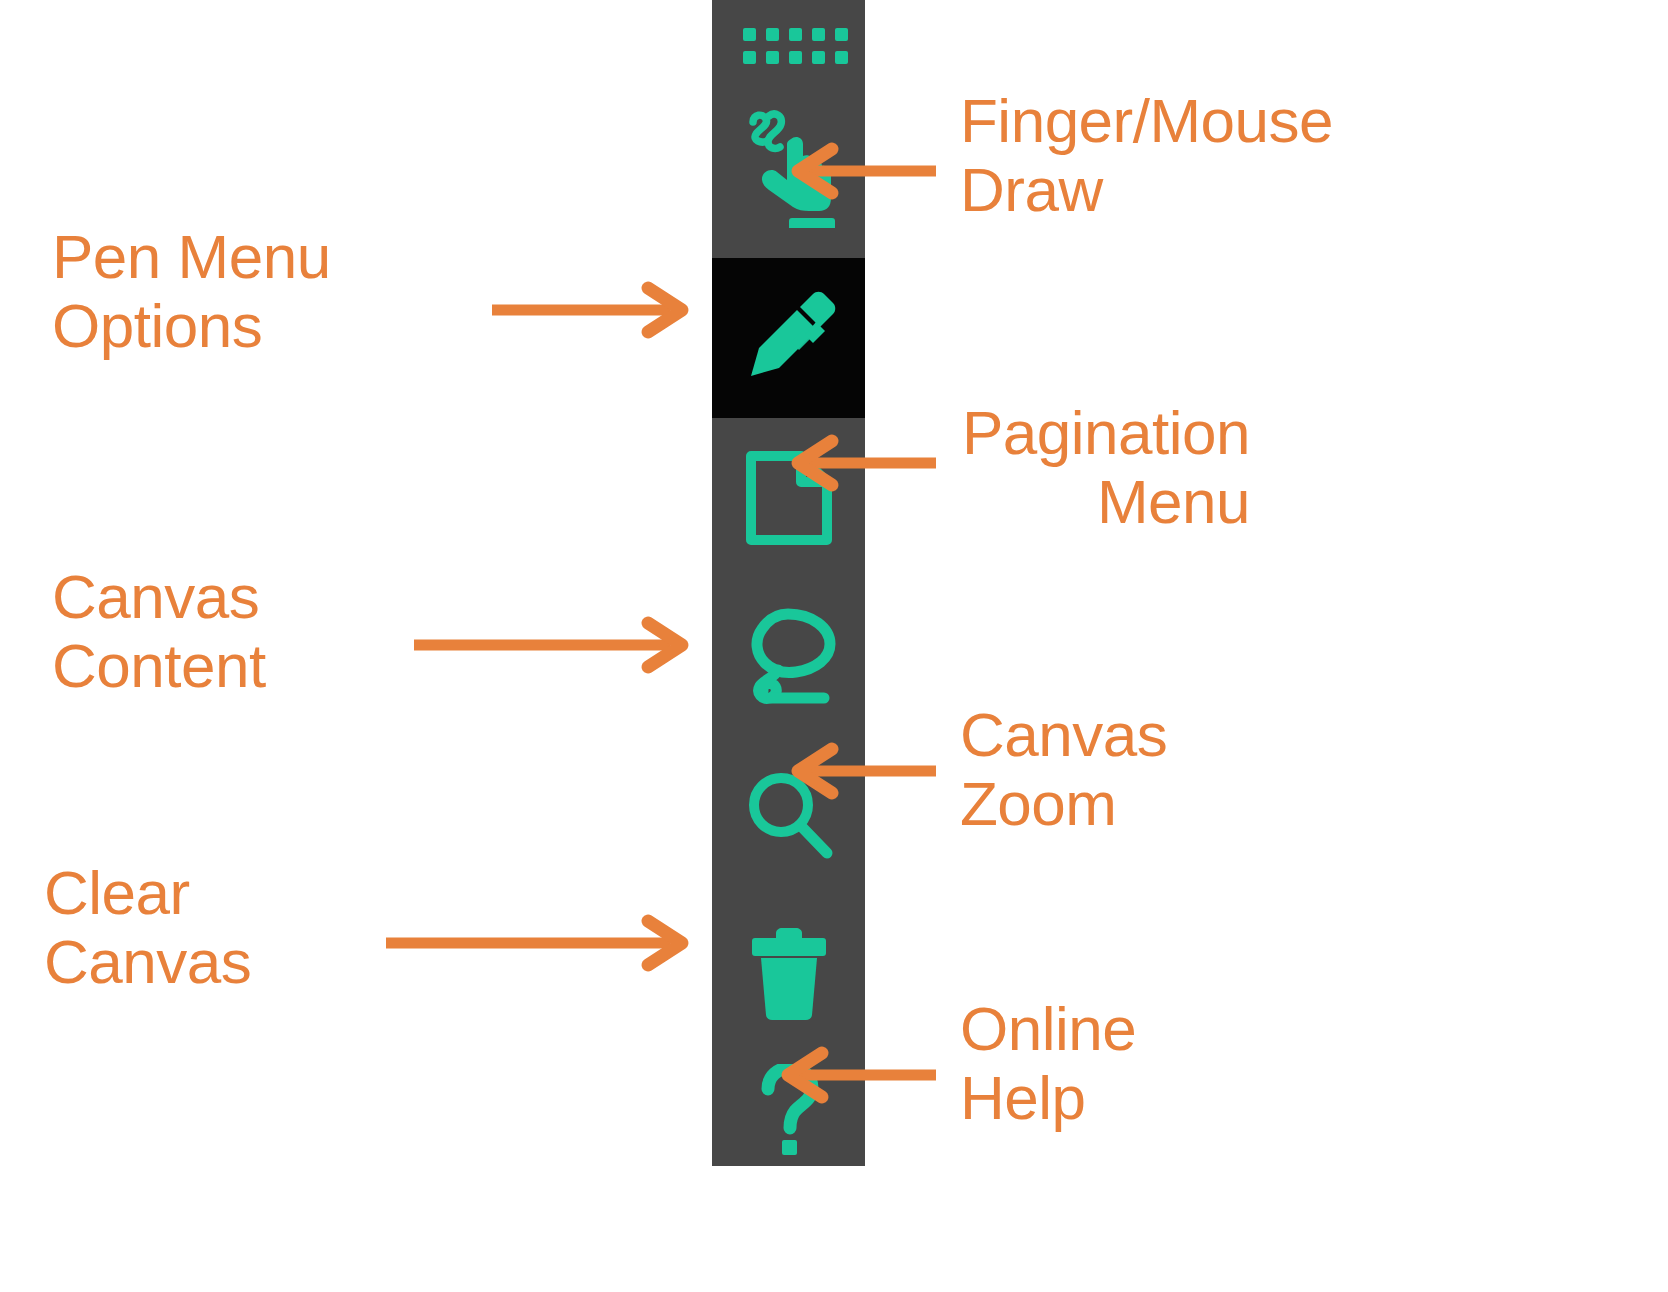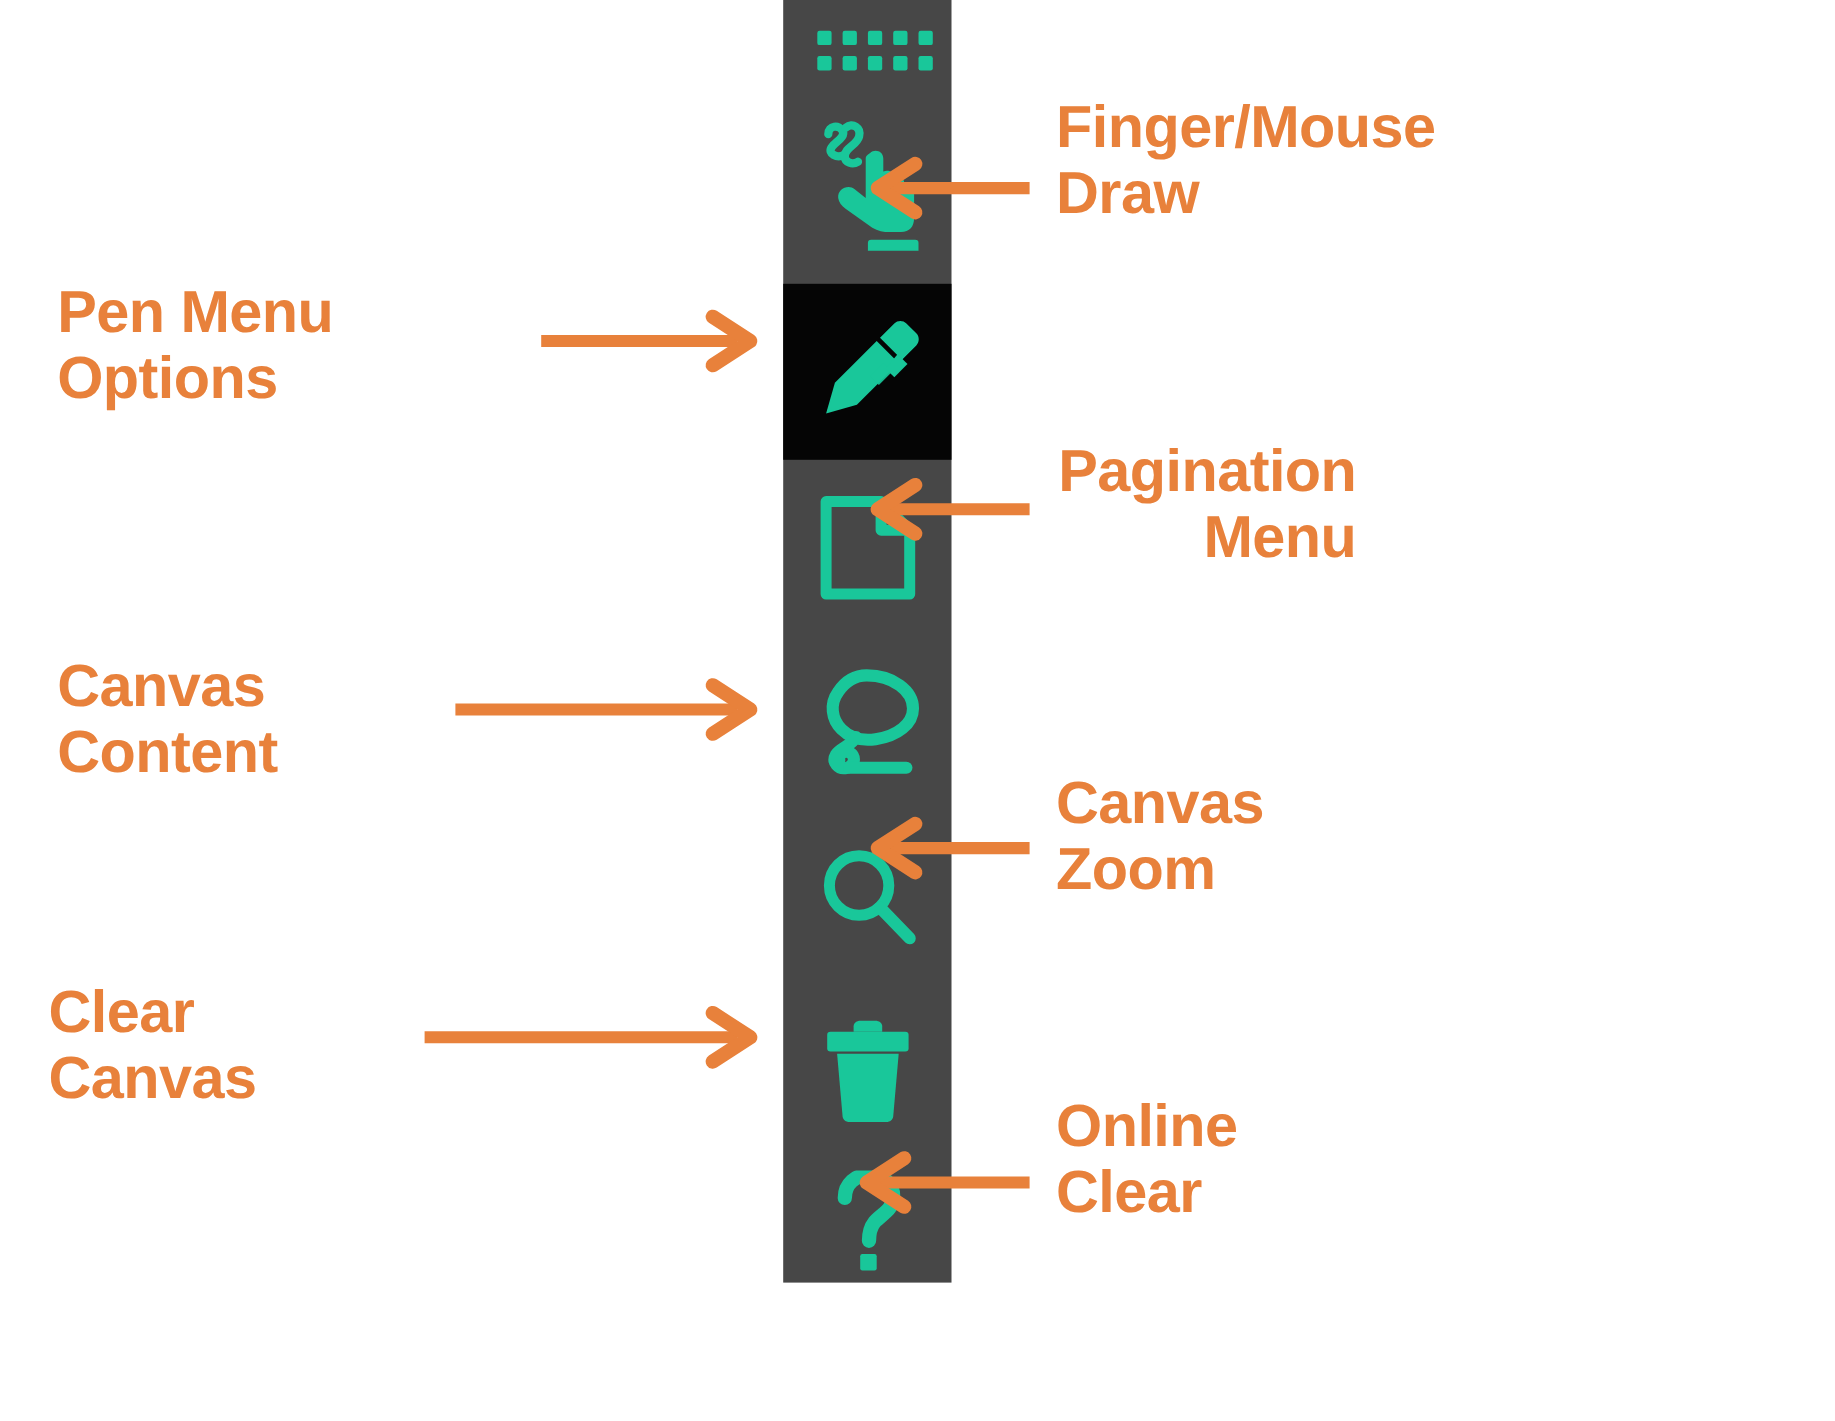--- a/index.html
+++ b/index.html
@@ -67,29 +67,29 @@
     height: 13px;
     background: #19C79A;
     border-radius: 2px;
   }
 
   
   .label {
     position: absolute;
     color: #E8813B;
     font-family: "Liberation Sans", sans-serif;
-    font-weight: bold;
-    font-size: 54px;
+    font-weight: normal;
+    font-size: 62px;
     line-height: 1.12;
     letter-spacing: -0.5px;
     white-space: pre-line;
     z-index: 3;
   }
   .label.right { text-align: left; }
-  .label.left  { text-align: left; margin-top: 32px; }
+  .label.left  { text-align: left; }
 
   
   .arrow {
     position: absolute;
     height: 56px;
     z-index: 3;
     overflow: visible;
   }
   .arrow svg { display: block; overflow: visible; }
 </style>
@@ -250,13 +250,13 @@
 <div class="label left" style="left:52px; top:562px;">Canvas
 Content</div>
 
 <div class="label right" style="left:960px; top:700px;">Canvas
 Zoom</div>
 
 <div class="label left" style="left:44px; top:858px;">Clear
 Canvas</div>
 
 <div class="label right" style="left:960px; top:994px;">Online
-Clear</div>
+Help</div>
 
 </body></html>

